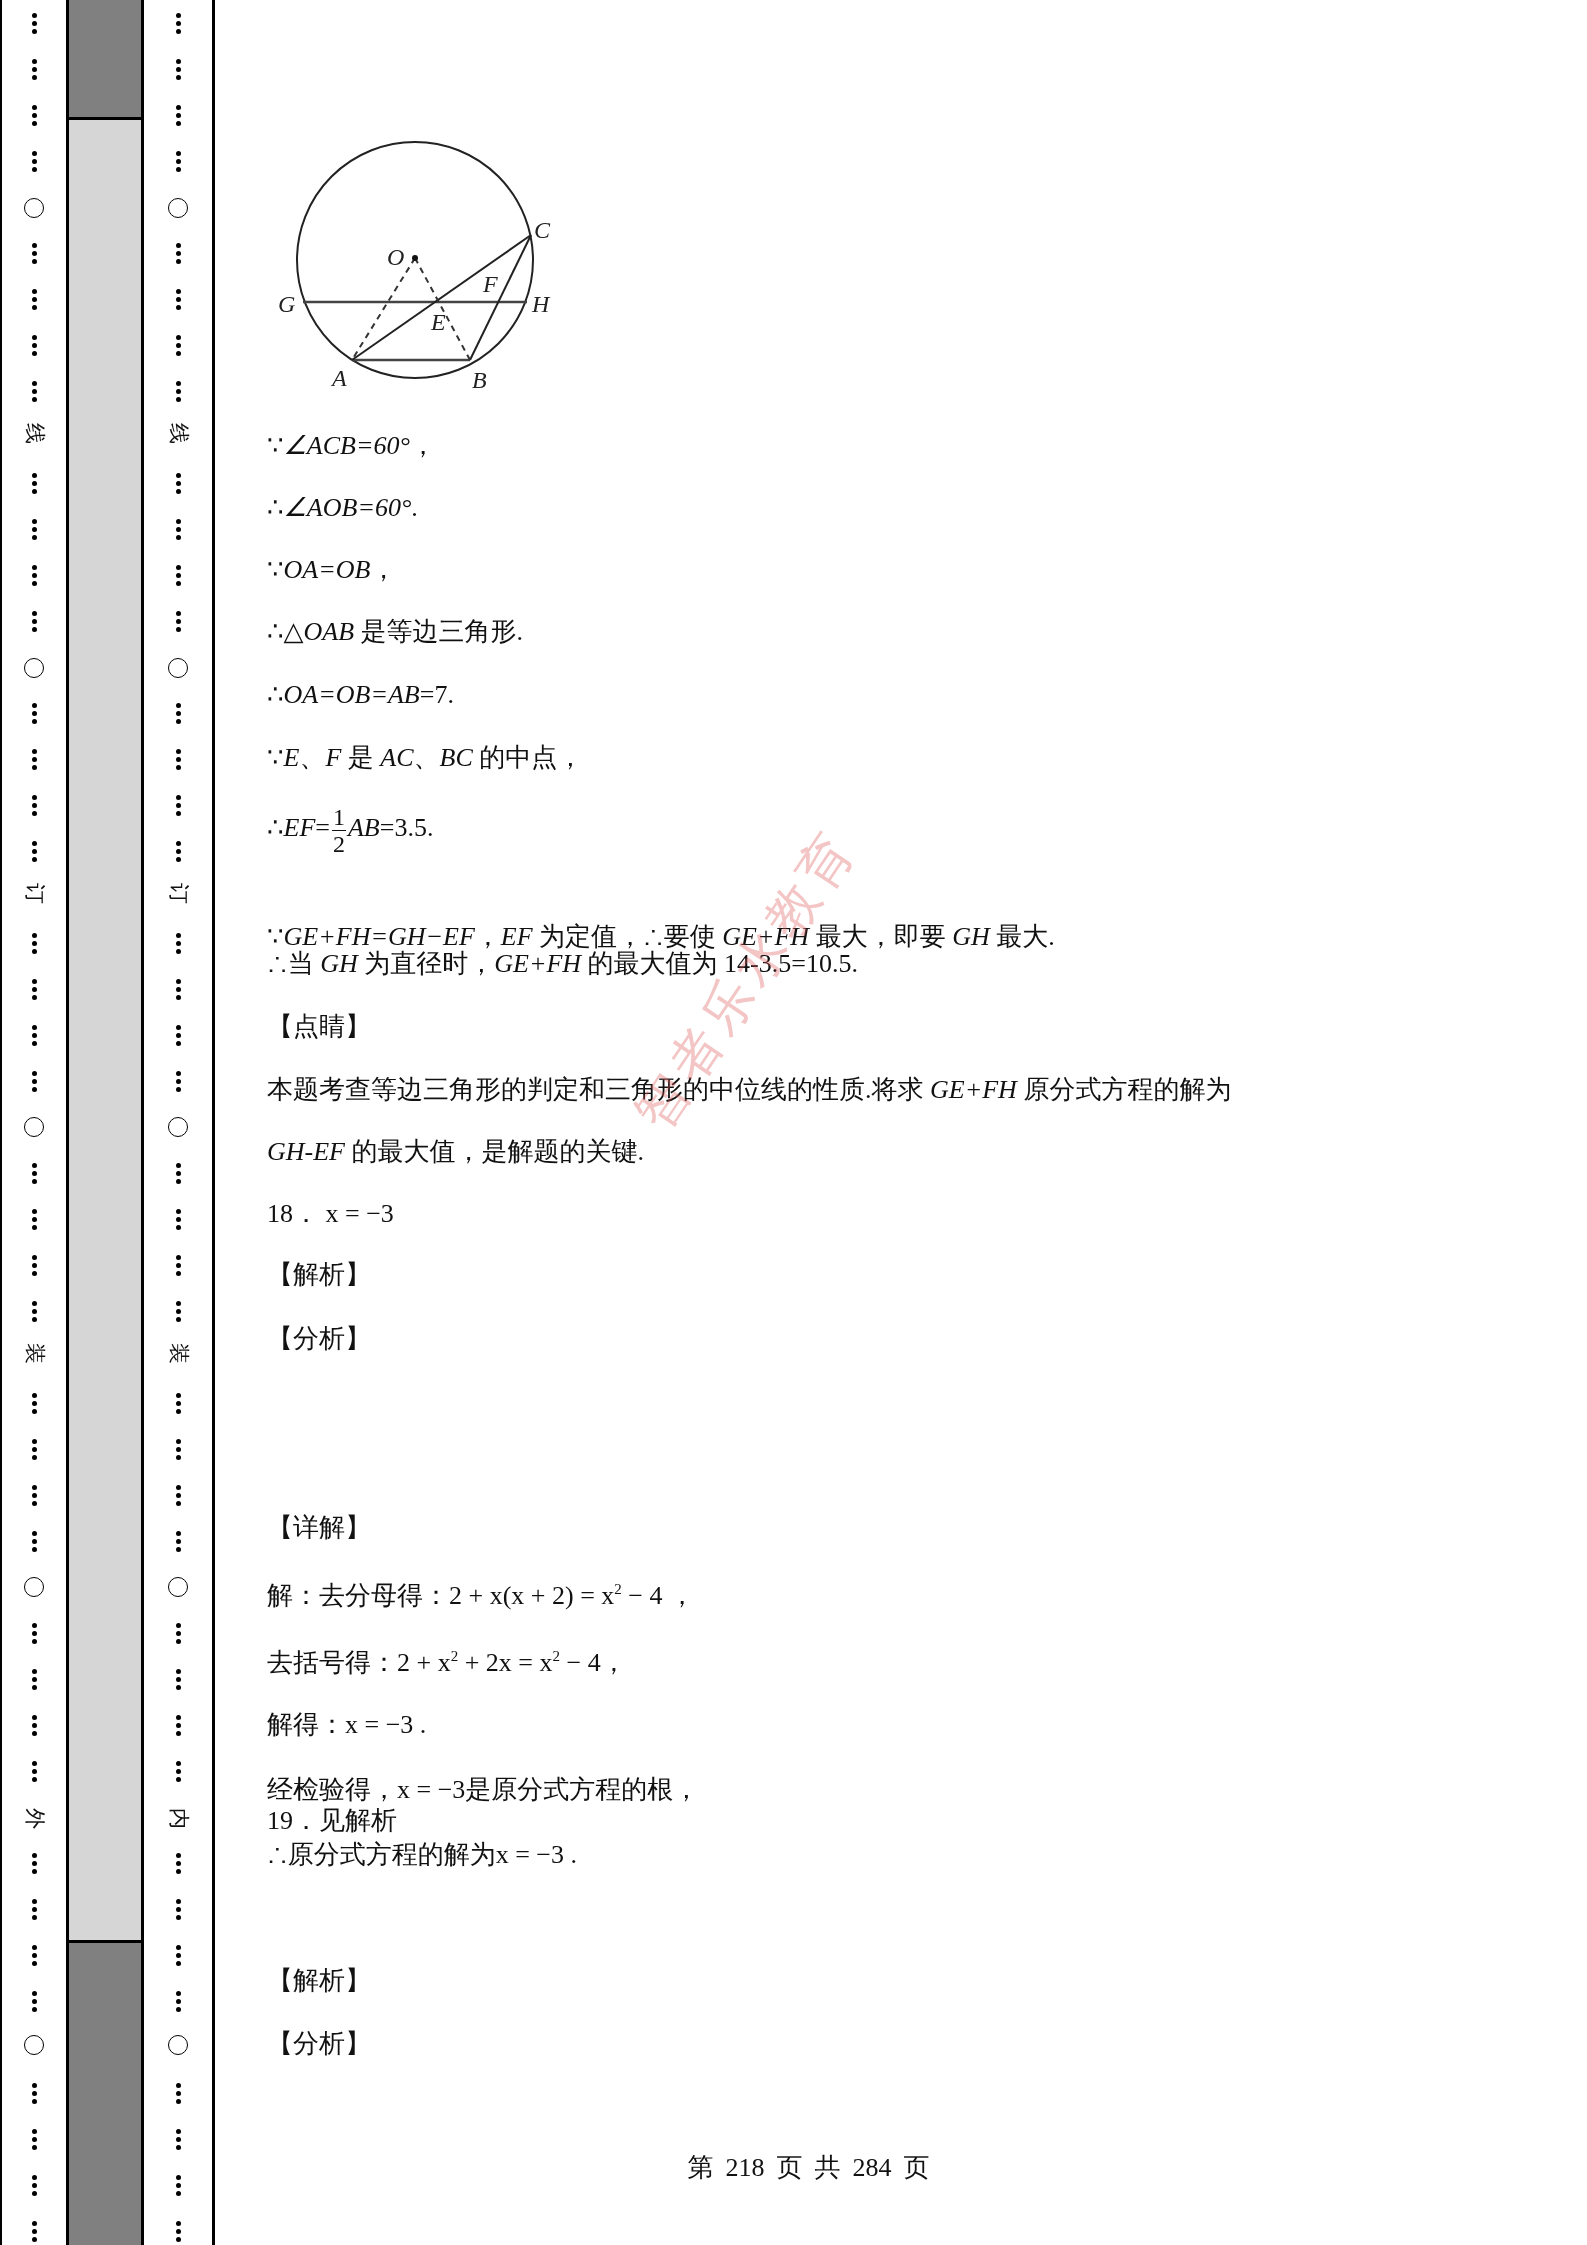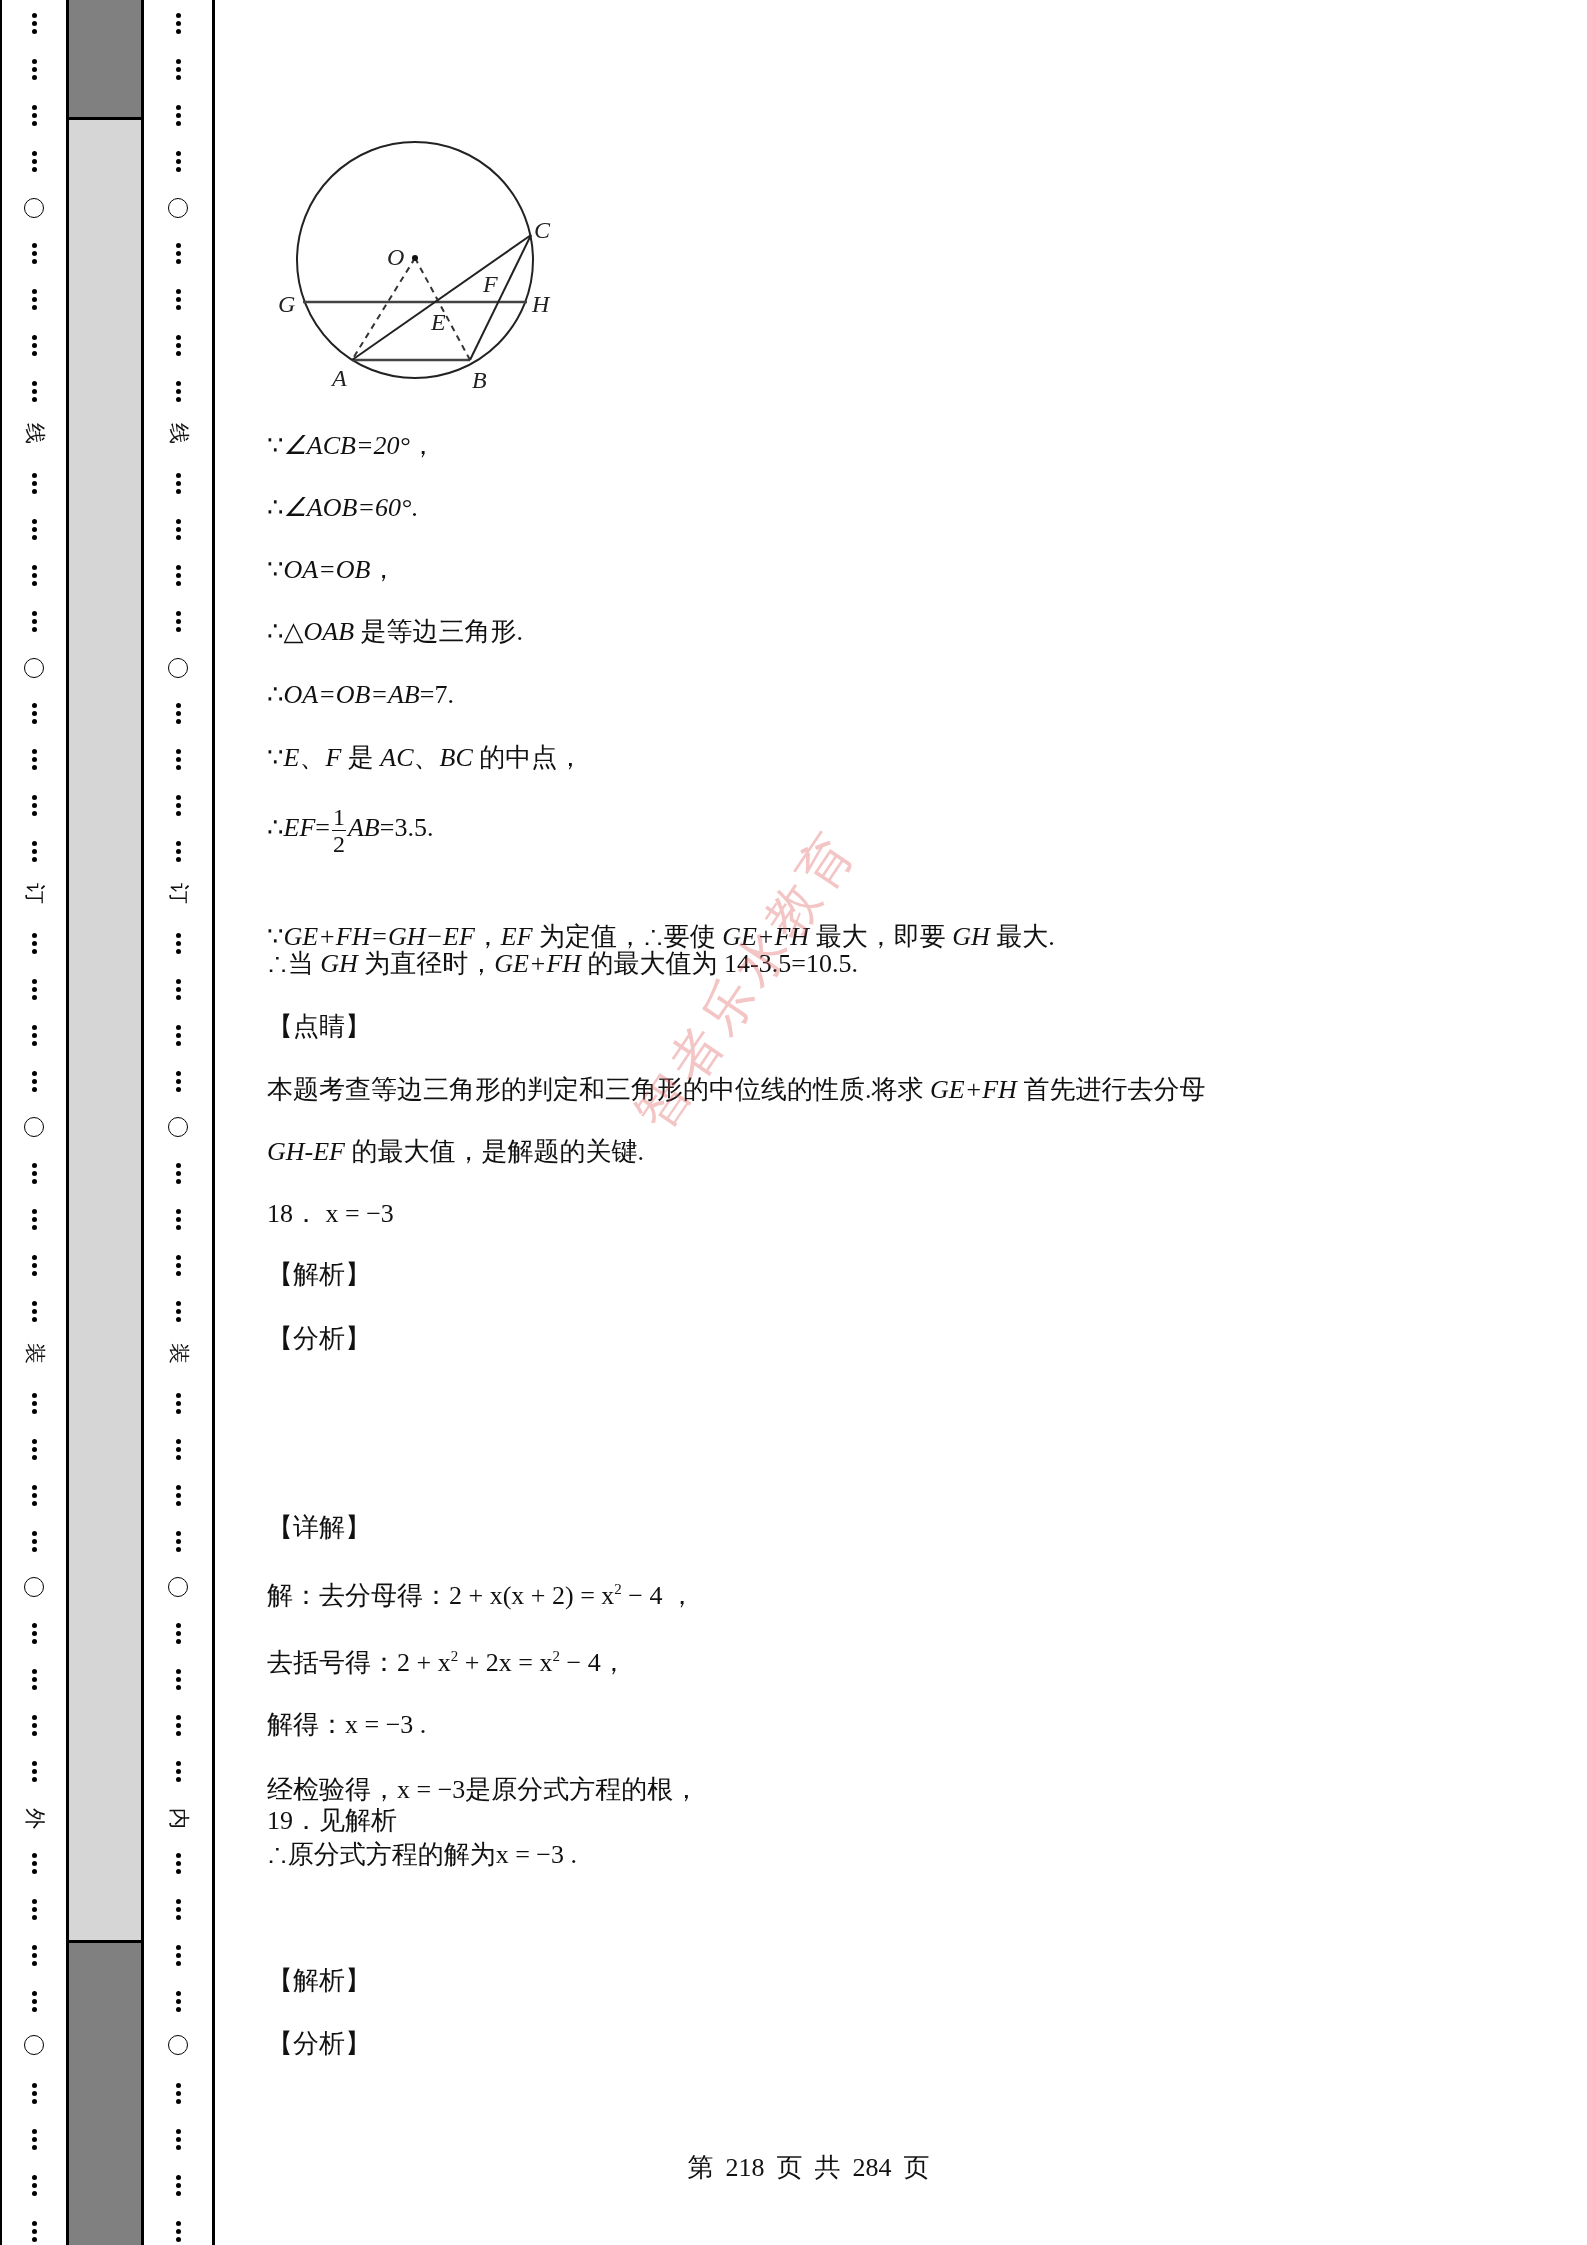--- a/index.html
+++ b/index.html
@@ -686,21 +686,21 @@
     <text x="13" y="172">G</text>
     <text x="166" y="190">E</text>
     <text x="267" y="172">H</text>
     <text x="67" y="246">A</text>
     <text x="207" y="248">B</text>
   </g>
 </svg>
 
 <div class="content">
   <div class="line" style="top:431px">
-    <span>∵</span><span class="m">∠ACB=20°</span><span>，</span>
+    <span>∵</span><span class="m">∠ACB=60°</span><span>，</span>
   </div>
   <div class="line" style="top:493px">
     <span>∴</span><span class="m">∠AOB=60°</span><span>.</span>
   </div>
   <div class="line" style="top:555px">
     <span>∵</span><span class="m">OA=OB</span><span>，</span>
   </div>
   <div class="line" style="top:617px">
     <span>∴△</span><span class="m">OAB</span><span> 是等边三角形.</span>
   </div>
@@ -717,21 +717,21 @@
       </span><span class="m">AB</span><span>=3.5.</span>
   </div>
   <div class="line" style="top:922px">
     <span>∵</span><span class="m">GE+FH=GH−EF</span><span>，</span><span class="m">EF</span><span> 为定值，∴要使 </span><span class="m">GE+FH</span><span> 最大，即要 </span><span class="m">GH</span><span> 最大.</span>
   </div>
   <div class="line" style="top:949px">
     <span>∴当 </span><span class="m">GH</span><span> 为直径时，</span><span class="m">GE+FH</span><span> 的最大值为 14-3.5=10.5.</span>
   </div>
   <div class="line" style="top:1012px">【点睛】</div>
   <div class="line" style="top:1075px">
-    <span>本题考查等边三角形的判定和三角形的中位线的性质.将求 </span><span class="m">GE+FH</span><span> 首先进行去分母</span>
+    <span>本题考查等边三角形的判定和三角形的中位线的性质.将求 </span><span class="m">GE+FH</span><span> 原分式方程的解为</span>
   </div>
   <div class="line" style="top:1137px">
     <span class="m">GH-EF</span><span> 的最大值，是解题的关键.</span>
   </div>
   <div class="line" style="top:1199px">
     <span>18．</span>&nbsp;<span>x = −3</span>
   </div>
   <div class="line" style="top:1260px">【解析】</div>
   <div class="line" style="top:1324px">【分析】</div>
   <div class="line" style="top:1513px">【详解】</div>

